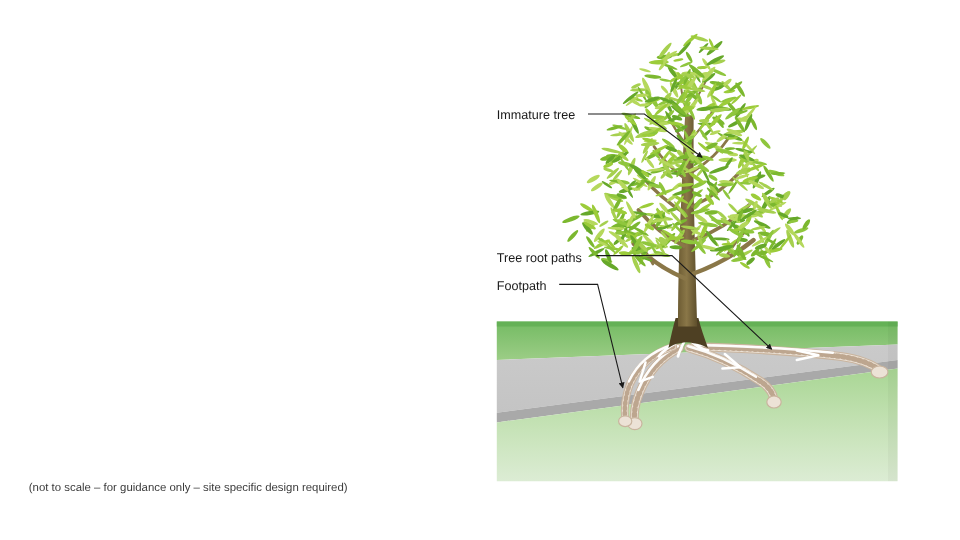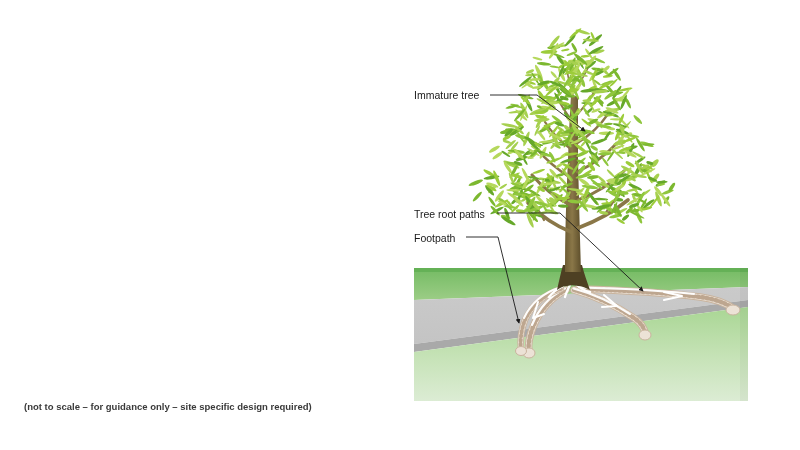--- a/index.html
+++ b/index.html
@@ -37,21 +37,21 @@
   .caption-title {
     font-size: 11.5px;
     font-weight: bold;
     letter-spacing: 0.1px;
     line-height: 15px;
     margin: 0;
     color: #1a1a1a;
   }
   .caption-sub {
     font-size: 9.5px;
-    font-weight: bold;
+    font-weight: normal;
     line-height: 13px;
     margin: 2px 0 0 0;
     color: #3a3a3a;
   }
   .leader-label {
     font-size: 10.5px;
     fill: #1a1a1a;
     font-family: "Liberation Sans", sans-serif;
   }
 </style>

